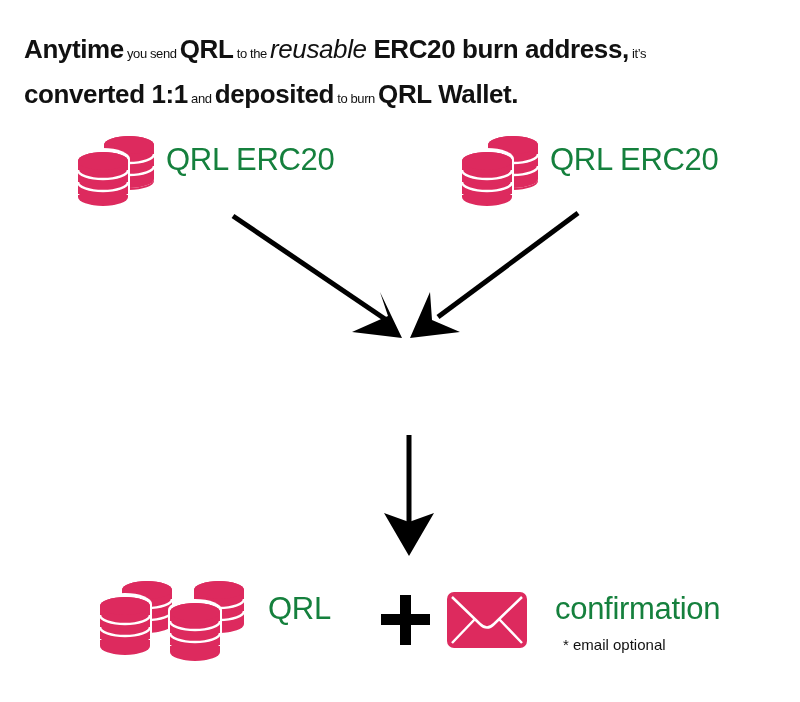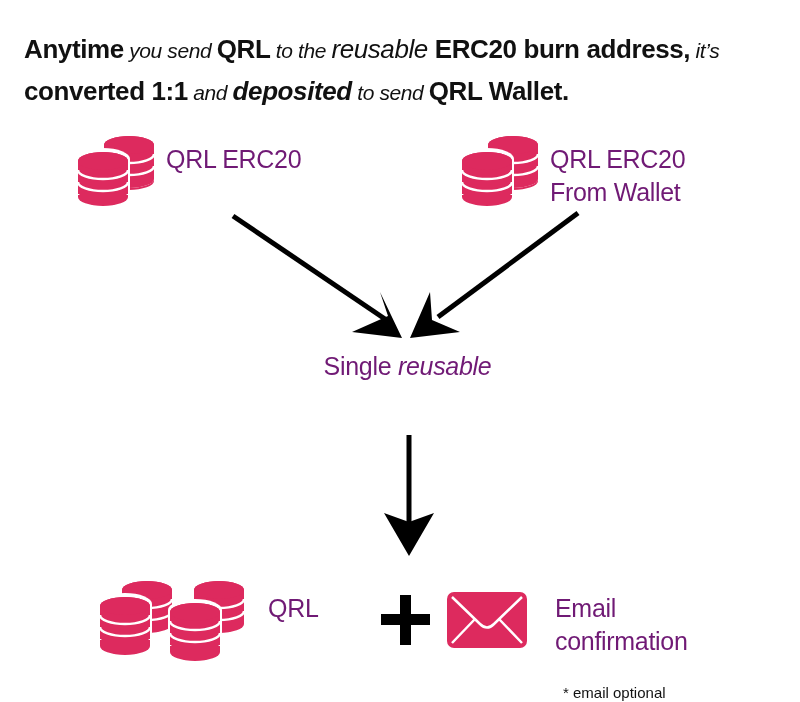--- a/index.html
+++ b/index.html
@@ -1,36 +1,36 @@
 <!DOCTYPE html>
 <html><head>
 <meta charset="utf-8">
 <style>
   html, body { margin: 0; padding: 0; background: #ffffff; }
   body { width: 800px; height: 702px; position: relative; overflow: hidden;
          font-family: "Liberation Sans", "DejaVu Sans", sans-serif; color: #111; }
   .headline { position: absolute; left: 24px; top: 29px; width: 760px; line-height: 40px;
               font-size: 26px; font-weight: bold; letter-spacing: -0.4px; }
-  .headline .sm { font-size: 21px; font-weight: normal; font-style: italic; }
+  .headline .sm { font-size: 13px; font-weight: normal; }
   .headline .it { font-style: italic; font-weight: normal; }
-  .headline .itb { font-style: italic; font-weight: bold; }
-  .label { position: absolute; font-size: 25px; line-height: 33px; color: #701a75; letter-spacing: -0.3px; }
+  .headline .itb { font-weight: bold; }
+  .label { position: absolute; font-size: 31px; line-height: 33px; color: #15803d; letter-spacing: -0.3px; }
   .center { text-align: center; }
   .note { position: absolute; font-size: 15px; color: #111; }
   svg.abs { position: absolute; left: 0; top: 0; }
 </style>
 </head>
 <body>
 
 <div class="headline">
   <div>
     <span>Anytime</span><span class="sm"> you send </span><span>QRL</span><span class="sm"> to the </span><span class="it">reusable</span><span> ERC20 burn address,</span><span class="sm"> it’s</span>
   </div>
   <div>
-    <span>converted 1:1</span><span class="sm"> and </span><span class="itb">deposited</span><span class="sm"> to send </span><span>QRL Wallet.</span>
+    <span>converted 1:1</span><span class="sm"> and </span><span class="itb">deposited</span><span class="sm"> to burn </span><span>QRL Wallet.</span>
   </div>
 </div>
 
 <svg class="abs" width="800" height="702" viewBox="0 0 800 702">
   <defs>
 
     <g id="stack3">
       <path d="M0,8 A25,9 0 0 1 50,8 L50,42 A25,9 0 0 1 0,42 Z" fill="#DD2A5E"></path>
       <ellipse cx="25" cy="8" rx="25" ry="9" fill="#DD2A5E"></ellipse>
       <path d="M0,17 A25,9 0 0 0 50,17" fill="none" stroke="#fff" stroke-width="2.5"></path>
@@ -109,27 +109,24 @@
     <path d="M452,597 L480,624 Q487,631 494,624 L522,597" fill="none" stroke="#fff" stroke-width="2.5"></path>
     <path d="M452,643 L475,619 M522,643 L499,619" fill="none" stroke="#fff" stroke-width="2.5"></path>
   </g>
 </svg>
 
 <div class="label" style="left:166px; top:143px;">
   <div>QRL ERC20</div>
 </div>
 <div class="label" style="left:550px; top:143px;">
   <div>QRL ERC20</div>
-  <div>From Wallet</div>
 </div>
 
 <div class="label center" style="left:250px; top:350px; width:315px;">
-  <div><span>Single </span><span style="font-style:italic">reusable</span></div>
 </div>
 
 <div class="label" style="left:268px; top:592px;">
   <div>QRL</div>
 </div>
 <div class="label" style="left:555px; top:592px;">
-  <div>Email</div>
   <div>confirmation</div>
 </div>
-<div class="note" style="left:563px; top:684px;">* email optional</div>
+<div class="note" style="left:563px; top:636px;">* email optional</div>
 
 </body></html>

